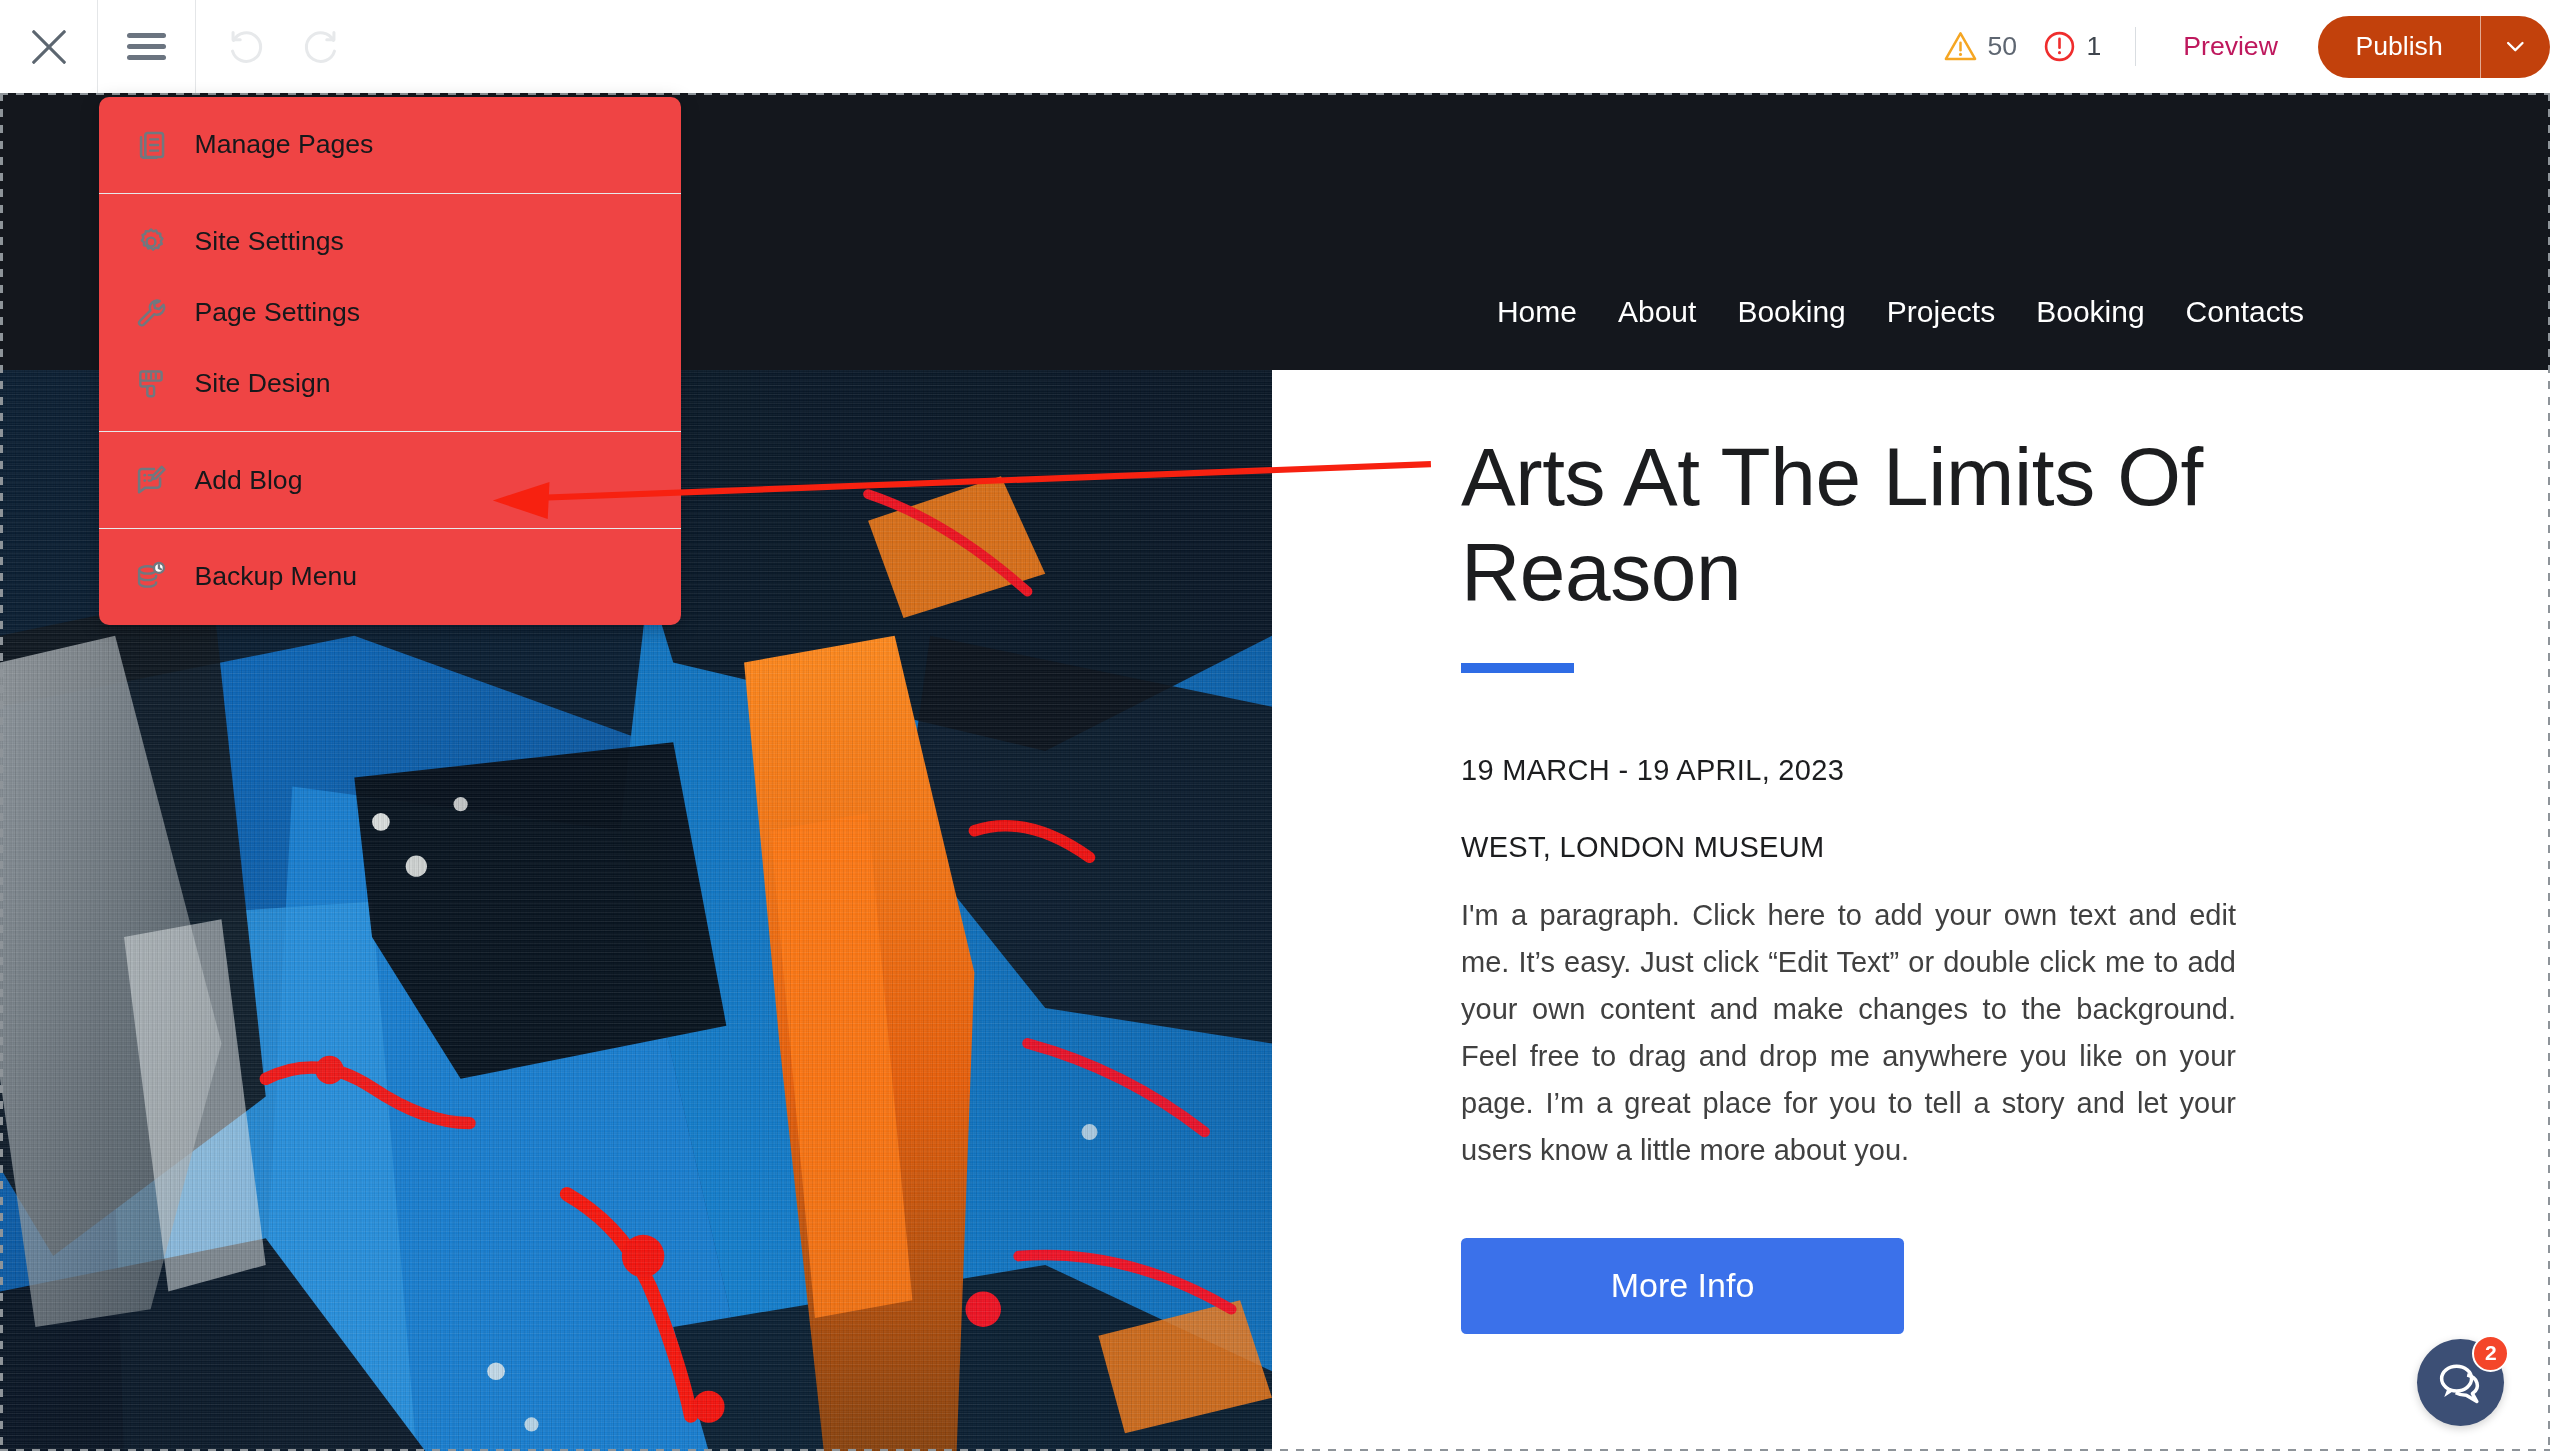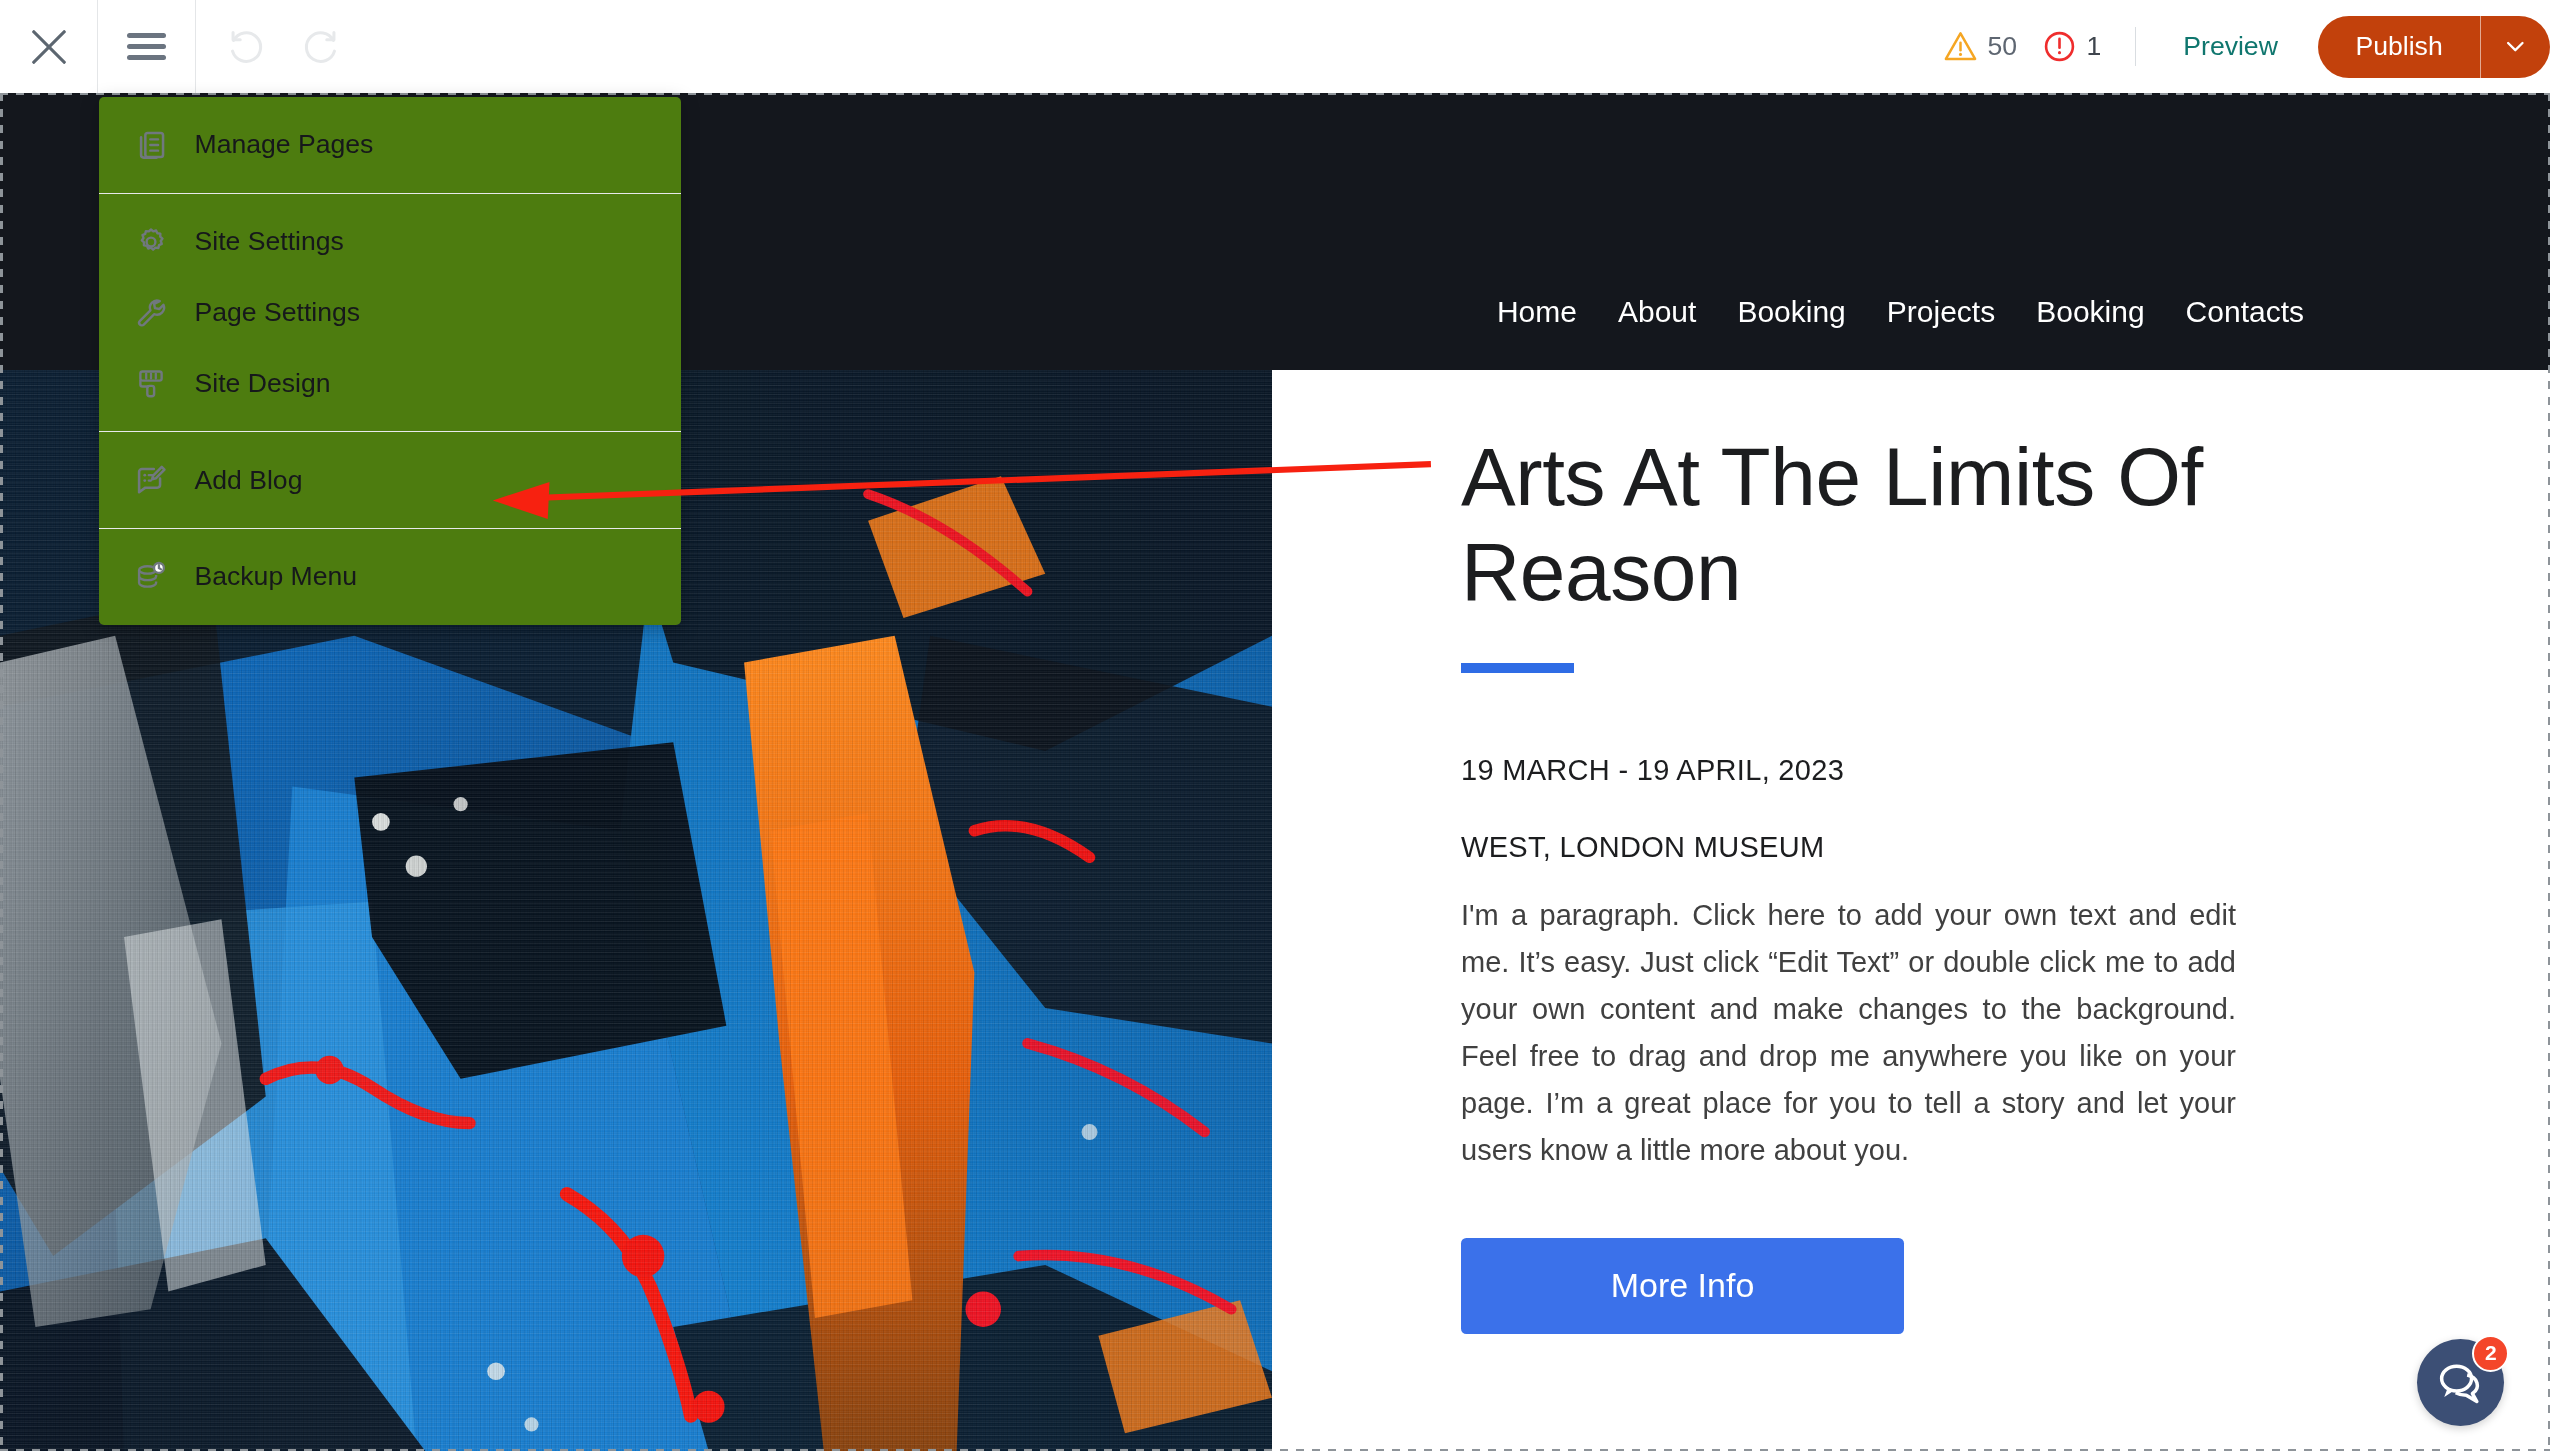--- a/index.html
+++ b/index.html
@@ -52,21 +52,21 @@
 
   .tb-right {
     margin-left: auto; display: flex; align-items: center;
     gap: 0;
   }
   .stat { display:flex; align-items:center; gap: 9.7px; padding: 0 12.4px; cursor: pointer; }
   .stat .num { font-size: 26.6px; color: #5e6671; }
   .stat.err .num { color: #3f454d; }
   .tb-sep-sm { width: 0.9px; height: 39px; background: #d9dde1; margin: 0 21px; }
   #preview-btn {
-    font-size: 26.6px; color: #0f766e; padding: 0 26.6px; cursor: pointer;
+    font-size: 26.6px; color: #be185d; padding: 0 26.6px; cursor: pointer;
   }
   #publish-group {
     display: flex; align-items: stretch; height: 62px;
     background: #c2410c; border-radius: 32px; overflow: hidden;
     margin-left: 14px;
   }
   #publish-btn {
     display:flex; align-items:center; justify-content:center;
     padding: 0 37px; color: #fff; font-size: 26.6px; cursor:pointer;
   }
@@ -165,22 +165,22 @@
     position: absolute; top: -4.4px; right: -5.3px;
     min-width: 37px; height: 37px; border-radius: 18.6px;
     background: #f4462a; color:#fff; font-size: 21px;
     display:flex; align-items:center; justify-content:center;
     border: 2.7px solid #fff; font-weight: 600;
   }
 
   
   #main-menu {
     position: absolute; left: 99px; top: 97px;
-    width: 582px; background: #4d7c0f;
-    border-radius: 5px;
+    width: 582px; background: #ef4444;
+    border-radius: 10px;
     box-shadow: 0 4.4px 19.5px rgba(0,0,0,.22);
     z-index: 80; padding: 0;
   }
   .menu-group { padding: 12.4px 0; }
   .menu-div { height: 0.9px; background: #e7e9eb; }
   .menu-item {
     display: flex; align-items: center;
     height: 71px; padding-left: 28px; cursor: pointer;
   }
   .mi-icon { width: 48px; display:flex; align-items:center; justify-content:center; }

